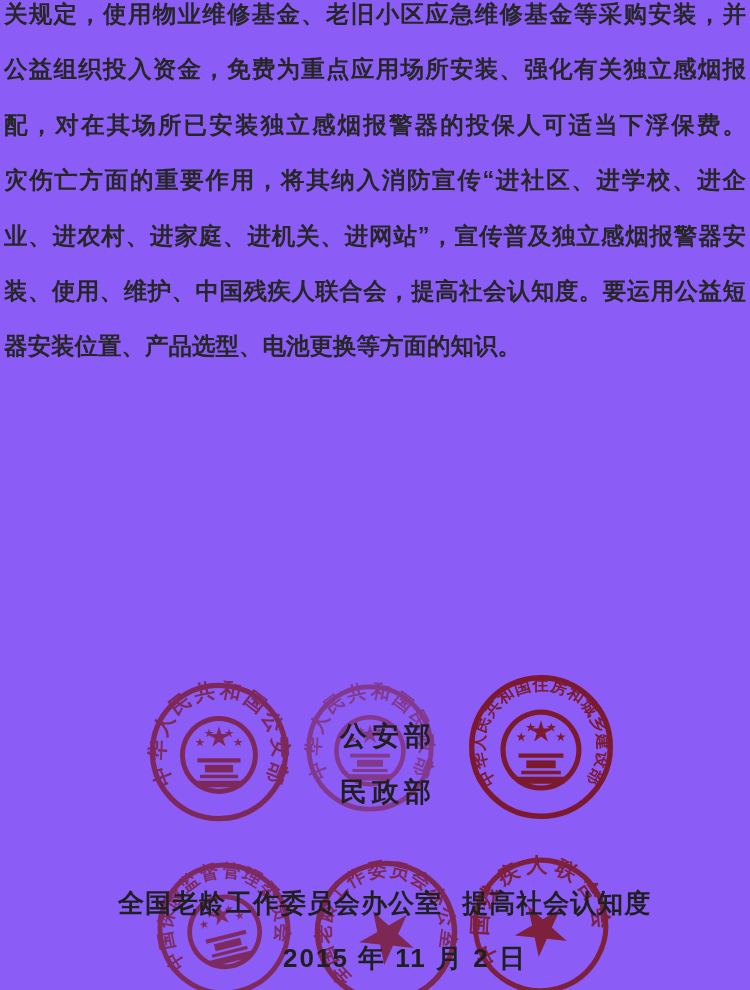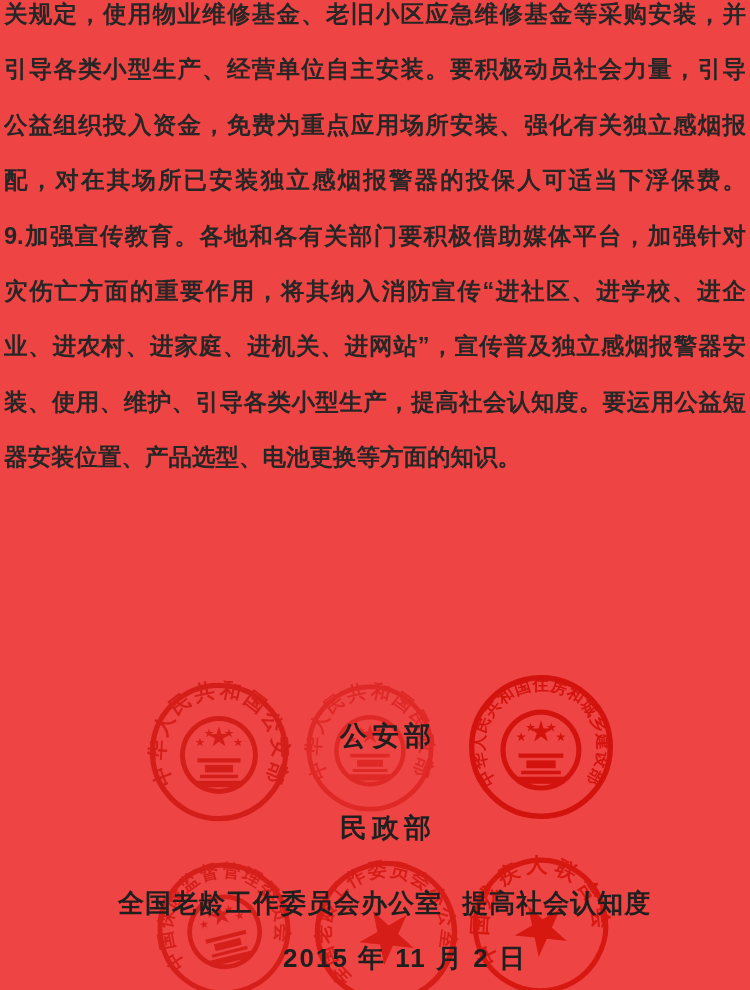--- a/index.html
+++ b/index.html
@@ -1,21 +1,21 @@
 <!DOCTYPE html>
 <html><head>
 <meta charset="utf-8">
 <style>
   html,body{margin:0;padding:0;}
   body{
     width:750px;height:990px;position:relative;overflow:hidden;
     background:#ffffff;
     font-family:"Liberation Sans","DejaVu Sans",sans-serif;
   }
-  .page{position:absolute;inset:0;overflow:hidden;background:#ef4444;}
+  .page{position:absolute;inset:0;overflow:hidden;background:#8b5cf6;}
 
   
   .doc-text{
     position:absolute;left:4px;right:4px;top:-13px;
     color:#262626;font-weight:600;font-size:23.5px;
   }
   .doc-line{
     height:55.4px;line-height:55.4px;
     text-align:justify;text-align-last:justify;
     overflow:hidden;white-space:normal;
@@ -30,21 +30,21 @@
   .s-top3{left:464px;top:670px;width:154px;height:154px;opacity:.95;}
   .s-bot1{left:153px;top:858px;width:142px;height:142px;opacity:.85;transform:rotate(-14deg);}
   .s-bot2{left:310px;top:856px;width:152px;height:152px;opacity:.85;transform:rotate(-18deg);}
   .s-bot3{left:468px;top:853px;width:145px;height:145px;opacity:.92;transform:rotate(-15deg);}
 
   
   .overlay-text{
     position:absolute;z-index:6;color:#1f1f1f;font-weight:600;white-space:nowrap;
   }
   .ov-gongan{left:340px;top:718px;font-size:27px;letter-spacing:5px;}
-  .ov-minzheng{left:340px;top:774px;font-size:27px;letter-spacing:5px;margin-top:36px;}
+  .ov-minzheng{left:340px;top:774px;font-size:27px;letter-spacing:5px;}
   .ov-sig1{left:143px;top:829px;font-size:26px;word-spacing:12px;letter-spacing:1px;}
   .ov-sig2{left:118px;top:886px;font-size:26px;word-spacing:12px;letter-spacing:1px;}
   .ov-date{left:283px;top:941px;font-size:26px;letter-spacing:2px;}
 
   .defs-holder{position:absolute;width:0;height:0;overflow:hidden;}
 </style>
 </head>
 <body>
 
 <svg class="defs-holder" aria-hidden="true">
@@ -62,27 +62,25 @@
       <path d="M-23,24 h46 v4 h-46 z"></path>
       <path d="M-27,31 h54 v8 h-54 z"></path>
     </g>
   </defs>
 </svg>
 
 <div class="page">
 
   <div class="doc-text">
     <div class="doc-line">关规定，使用物业维修基金、老旧小区应急维修基金等采购安装，并</div>
-    <div class="doc-line">引导各类小型生产、经营单位自主安装。要积极动员社会力量，引导</div>
     <div class="doc-line">公益组织投入资金，免费为重点应用场所安装、强化有关独立感烟报警。</div>
     <div class="doc-line">配，对在其场所已安装独立感烟报警器的投保人可适当下浮保费。</div>
-    <div class="doc-line">9.加强宣传教育。各地和各有关部门要积极借助媒体平台，加强针对</div>
     <div class="doc-line">灾伤亡方面的重要作用，将其纳入消防宣传“进社区、进学校、进企</div>
     <div class="doc-line">业、进农村、进家庭、进机关、进网站”，宣传普及独立感烟报警器安</div>
-    <div class="doc-line">装、使用、维护、引导各类小型生产，提高社会认知度。要运用公益短</div>
+    <div class="doc-line">装、使用、维护、中国残疾人联合会，提高社会认知度。要运用公益短</div>
     <div class="doc-line para-end">器安装位置、产品选型、电池更换等方面的知识。</div>
   </div>
 
   <svg class="seal s-top1" viewBox="0 0 200 200">
     <circle cx="100" cy="100" r="90" fill="none" stroke-width="7" stroke="#df5b47"></circle>
     <path id="arc0" d="M43.3,147.6 A74,74 0 1 1 156.7,147.6" fill="none"></path>
     <text font-size="28" letter-spacing="4" fill="#df5b47">
       <textPath href="#arc0" startOffset="50%" text-anchor="middle">中华人民共和国公安部</textPath>
     </text>
     <use href="#emblem" transform="translate(100,104) scale(1.12)" fill="#df5b47"></use>

